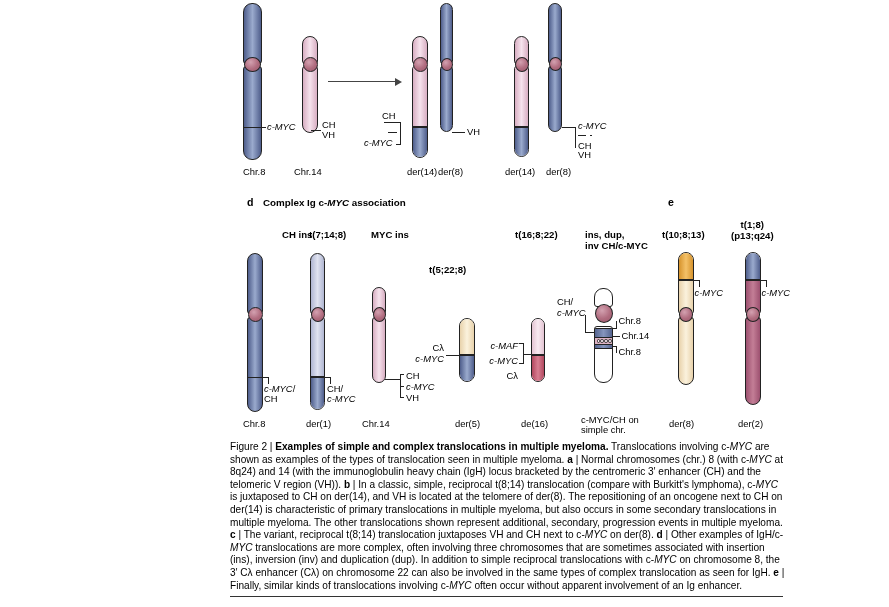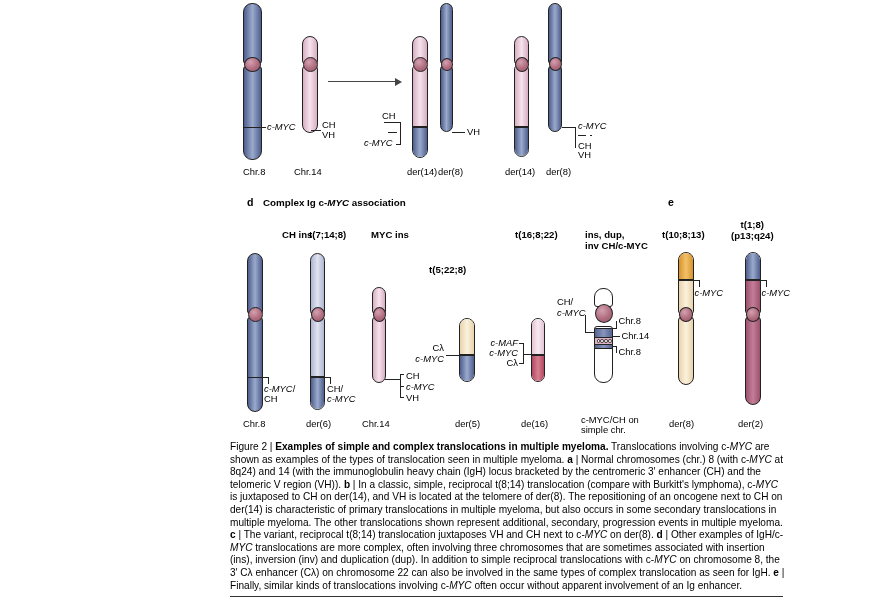--- a/index.html
+++ b/index.html
@@ -133,21 +133,21 @@
   <div class="arm" style="left:310px;top:317px;width:15px;height:93px;border-radius:3px 3px 8px 8px;">
     <div class="seg bg-lav" style="top:0;height:59px;"></div>
     <div class="seg bg-blue" style="top:59px;bottom:0;"></div>
     <div class="divider" style="top:58.4px;"></div>
   </div>
   <div class="cen" style="left:310.5px;top:307px;width:14px;height:15px;"></div>
   <div class="ln" style="left:325px;top:377px;width:5px;height:1.1px;"></div>
   <div class="ln" style="left:329.5px;top:377px;width:1.1px;height:7px;"></div>
   <div class="lbl" style="left:327px;top:384px;">CH/
 <i>c-MYC</i></div>
-  <div class="lbl" style="left:306px;top:419px;">der(6)</div>
+  <div class="lbl" style="left:306px;top:419px;">der(1)</div>
 
   <div class="arm bg-pink" style="left:372px;top:287px;width:14px;height:27px;border-radius:7px 7px 3px 3px;"></div>
   <div class="arm bg-pink" style="left:372px;top:317px;width:14px;height:66px;border-radius:3px 3px 7px 7px;"></div>
   <div class="cen" style="left:372.5px;top:307px;width:13px;height:15px;"></div>
   <div class="ln" style="left:385px;top:379px;width:15px;height:1.1px;"></div>
   <div class="ln" style="left:399.5px;top:374px;width:1.1px;height:24px;"></div>
   <div class="ln" style="left:400px;top:374px;width:4px;height:1.1px;"></div>
   <div class="ln" style="left:400px;top:385.5px;width:4px;height:1.1px;"></div>
   <div class="ln" style="left:400px;top:397px;width:4px;height:1.1px;"></div>
   <div class="lbl" style="left:406px;top:369.5px;line-height:11.3px;">CH
@@ -163,21 +163,21 @@
   <div class="lbl right" style="left:402px;top:343px;width:42px;line-height:10.5px;">Cλ
 <i>c-MYC</i></div>
   <div class="ln" style="left:446px;top:354.8px;width:13px;height:1.1px;"></div>
   <div class="lbl" style="left:455px;top:419px;">der(5)</div>
 
   <div class="arm" style="left:531px;top:318px;width:14px;height:64px;border-radius:7px;">
     <div class="seg bg-palepink" style="top:0;height:36px;"></div>
     <div class="seg bg-crim" style="top:36px;bottom:0;"></div>
     <div class="divider" style="top:35.4px;"></div>
   </div>
-  <div class="lbl right" style="left:476px;top:338px;width:42px;line-height:10px;"><i>c-MAF</i>
+  <div class="lbl right" style="left:476px;top:338px;width:42px;line-height:15px;"><i>c-MAF</i>
 <i>c-MYC</i>
 Cλ</div>
   <div class="ln" style="left:522.5px;top:343px;width:1.1px;height:21px;"></div>
   <div class="ln" style="left:519px;top:343px;width:4px;height:1.1px;"></div>
   <div class="ln" style="left:519px;top:363px;width:4px;height:1.1px;"></div>
   <div class="ln" style="left:522.5px;top:354px;width:8.5px;height:1.1px;"></div>
   <div class="lbl" style="left:521px;top:419px;">de(16)</div>
 
   <div class="arm bg-white" style="left:594px;top:288px;width:19px;height:19px;border-radius:9px 9px 3px 3px;"></div>
   <div class="arm bg-white" style="left:594px;top:326px;width:19px;height:57px;border-radius:3px 3px 9px 9px;">

